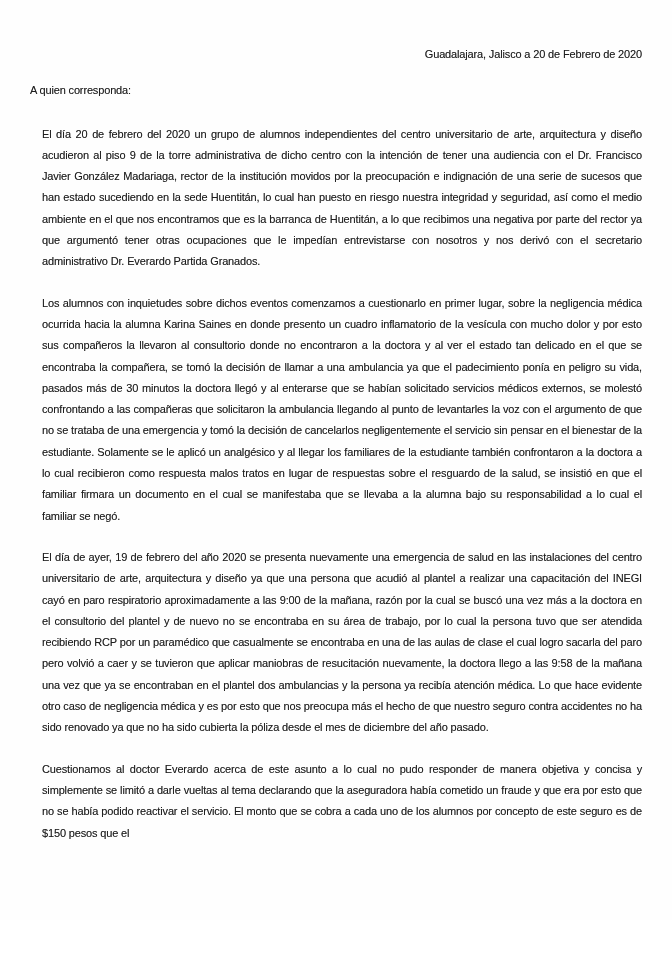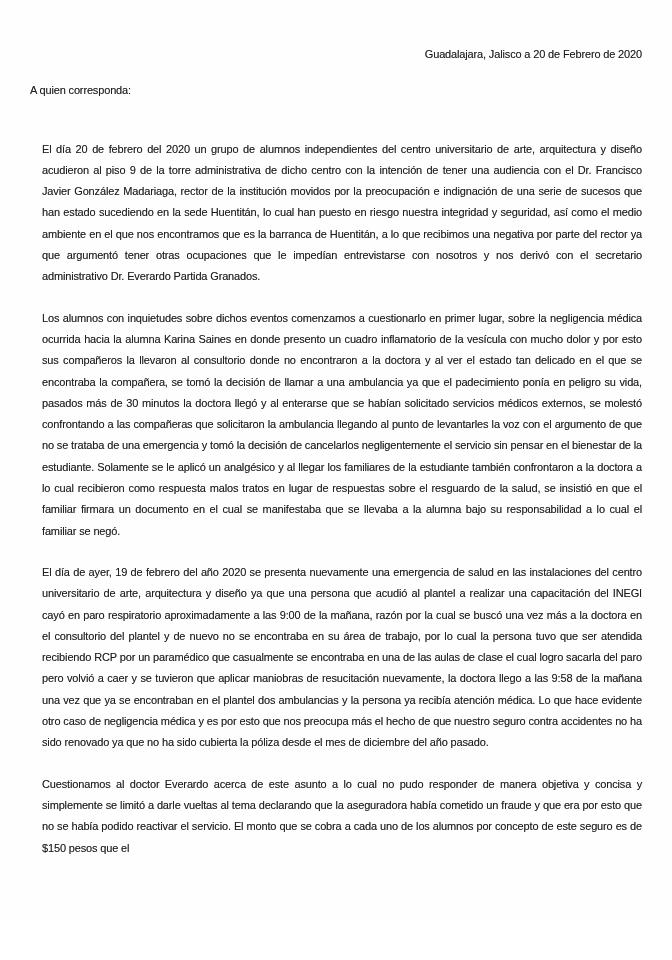--- a/index.html
+++ b/index.html
@@ -23,21 +23,21 @@
     color: #1e1e1e;
     text-shadow: 0 0 0.6px rgba(30,30,30,0.45);
   }
   .dateline {
     text-align: right;
     margin: 0 0 15px 0;
     white-space: nowrap;
   }
   .salutation {
     text-align: left;
-    margin: 0 0 37px 0;
+    margin: 0 0 22px 0;
   }
   .body-text p {
     margin: 0 0 20px 12px;
     text-align: justify;
     text-justify: inter-word;
   }
 </style>
 </head>
 <body>
 

